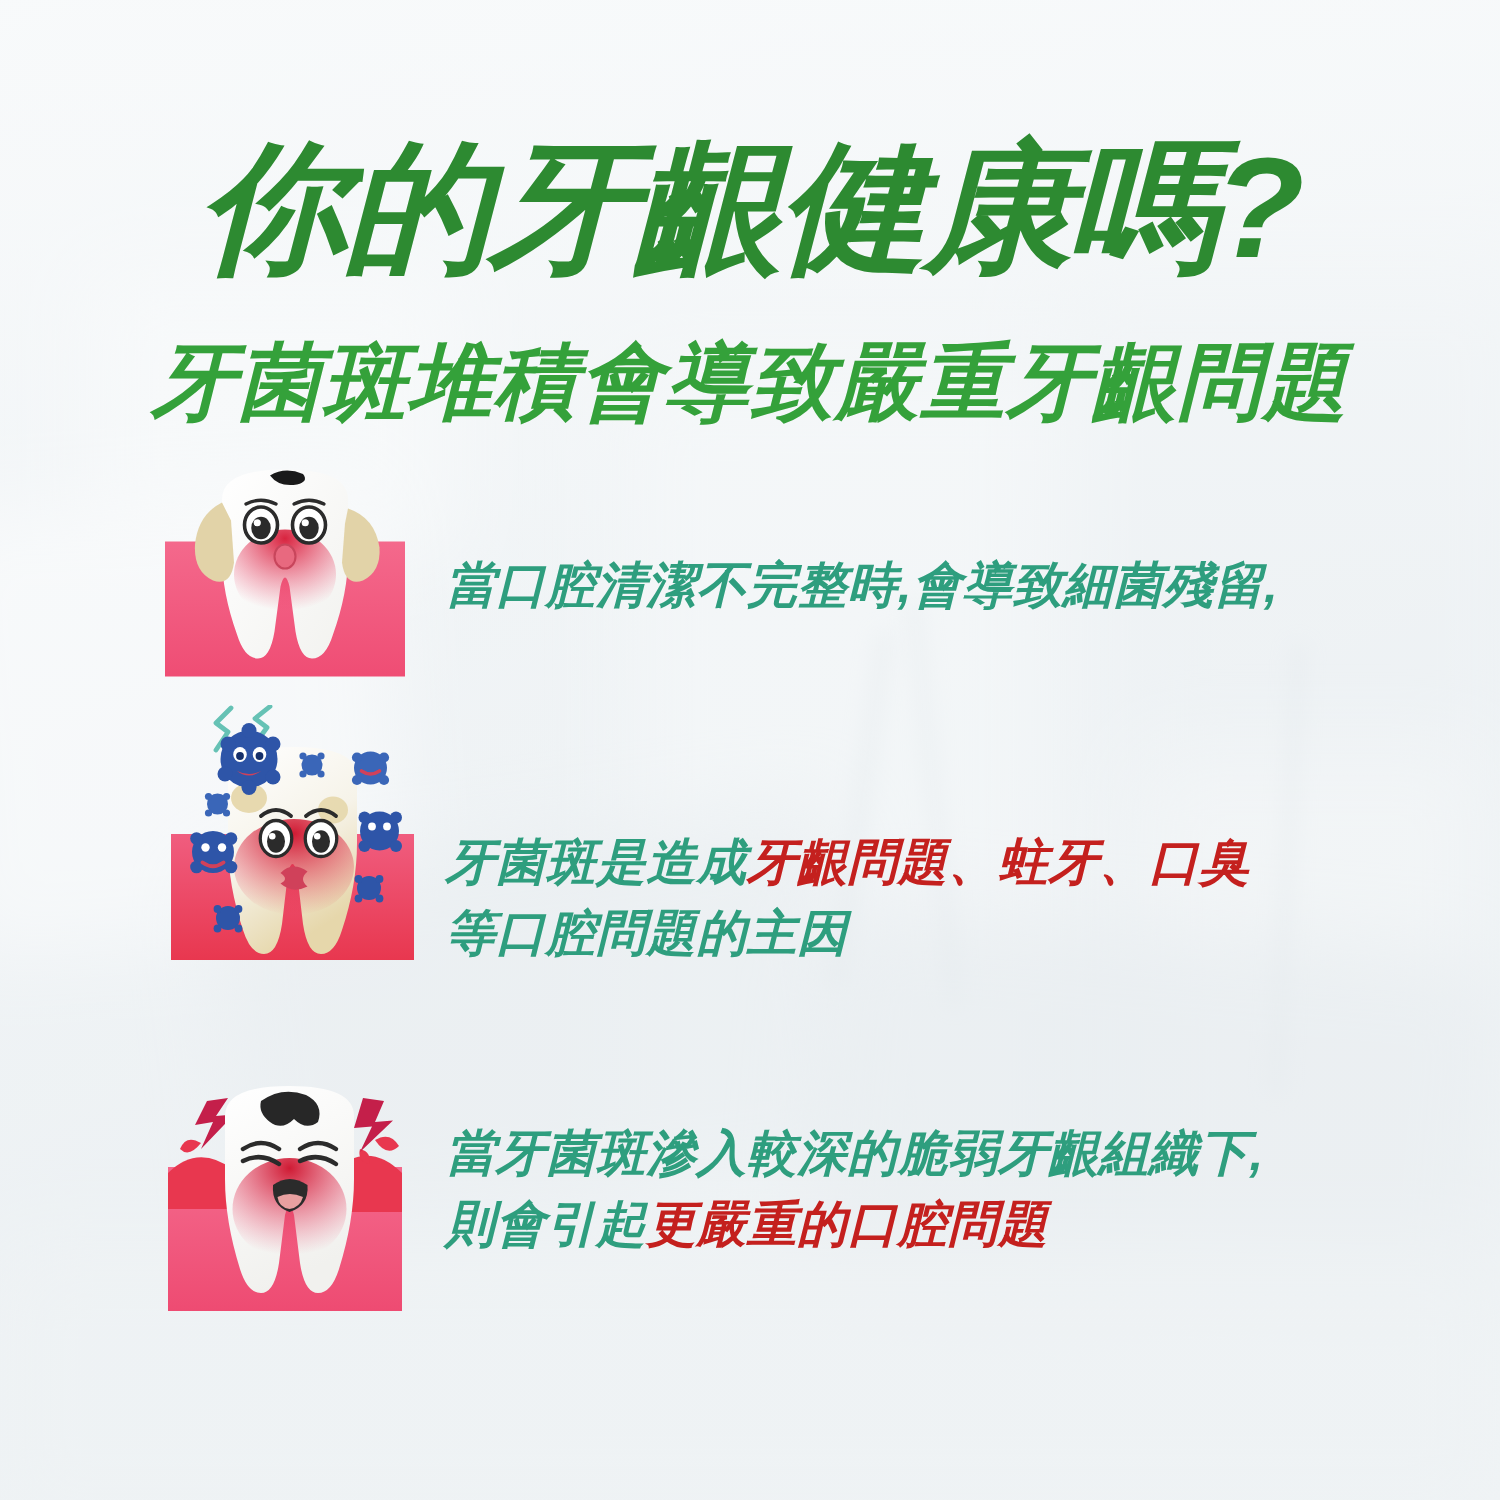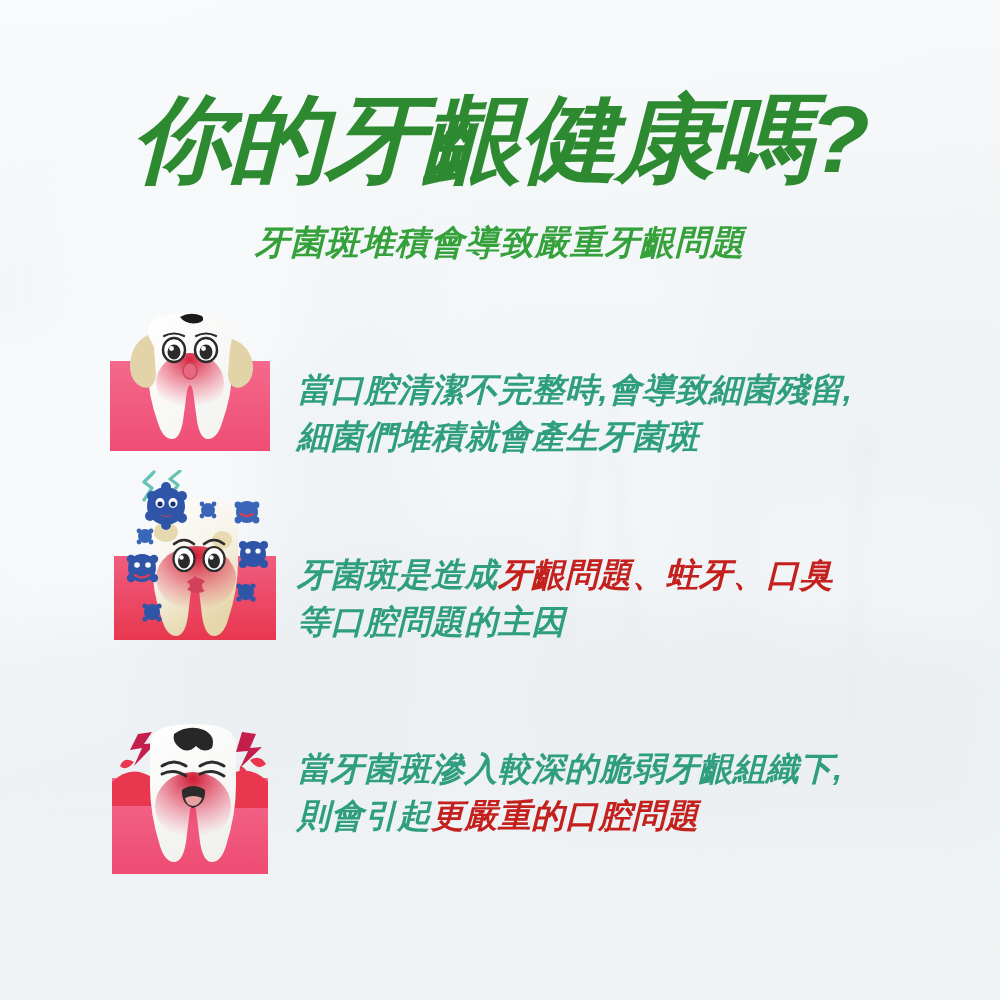--- a/index.html
+++ b/index.html
@@ -49,21 +49,21 @@
     text-align:center;
     font-size:95px; line-height:1;
     font-weight:700; letter-spacing:-2px;
     color:#2d8a31;
     font-family:"Liberation Sans","DejaVu Sans",sans-serif;
     transform:scaleX(1.04);
   }
   .subtitle {
     position:absolute; left:0; right:0; top:224px;
     text-align:center;
-    font-size:34px; line-height:1.1; font-weight:700;
+    font-size:56px; line-height:1.1; font-weight:700;
     letter-spacing:1px;
     color:#34a13a;
   }
 
   .row { position:absolute; left:0; width:1000px; }
   .row-1 { top:305px; height:150px; }
   .row-2 { top:470px; height:175px; }
   .row-3 { top:710px; height:165px; }
 
   .art { position:absolute; left:104px; top:0; }
@@ -138,21 +138,20 @@
         <circle cx="99.5" cy="43.5" r="2.4" fill="#fff"></circle>
 
         <path d="M60 31 Q70 26 80 31" stroke="#2b2b2b" stroke-width="2.2" fill="none" stroke-linecap="round"></path>
         <path d="M92 31 Q102 26 112 31" stroke="#2b2b2b" stroke-width="2.2" fill="none" stroke-linecap="round"></path>
 
         <ellipse cx="86" cy="66" rx="7" ry="8" fill="#e8697f" stroke="#c8465c" stroke-width="1.4"></ellipse>
       </svg>
     </div>
     <div class="para p1">
       <div><span>當口腔清潔不完整時,會導致細菌殘留,</span></div>
-      <div><span>細菌們堆積就會產生牙菌斑</span></div>
     </div>
   </div>
 
   <div class="row row-2">
     <div class="art">
       <svg width="182" height="172" viewBox="0 0 182 172">
         <defs>
           <linearGradient id="g2gum" x1="0" y1="0" x2="0" y2="1">
             <stop offset="0" stop-color="#f05d7f"></stop>
               <stop offset="1" stop-color="#e8374f"></stop>

